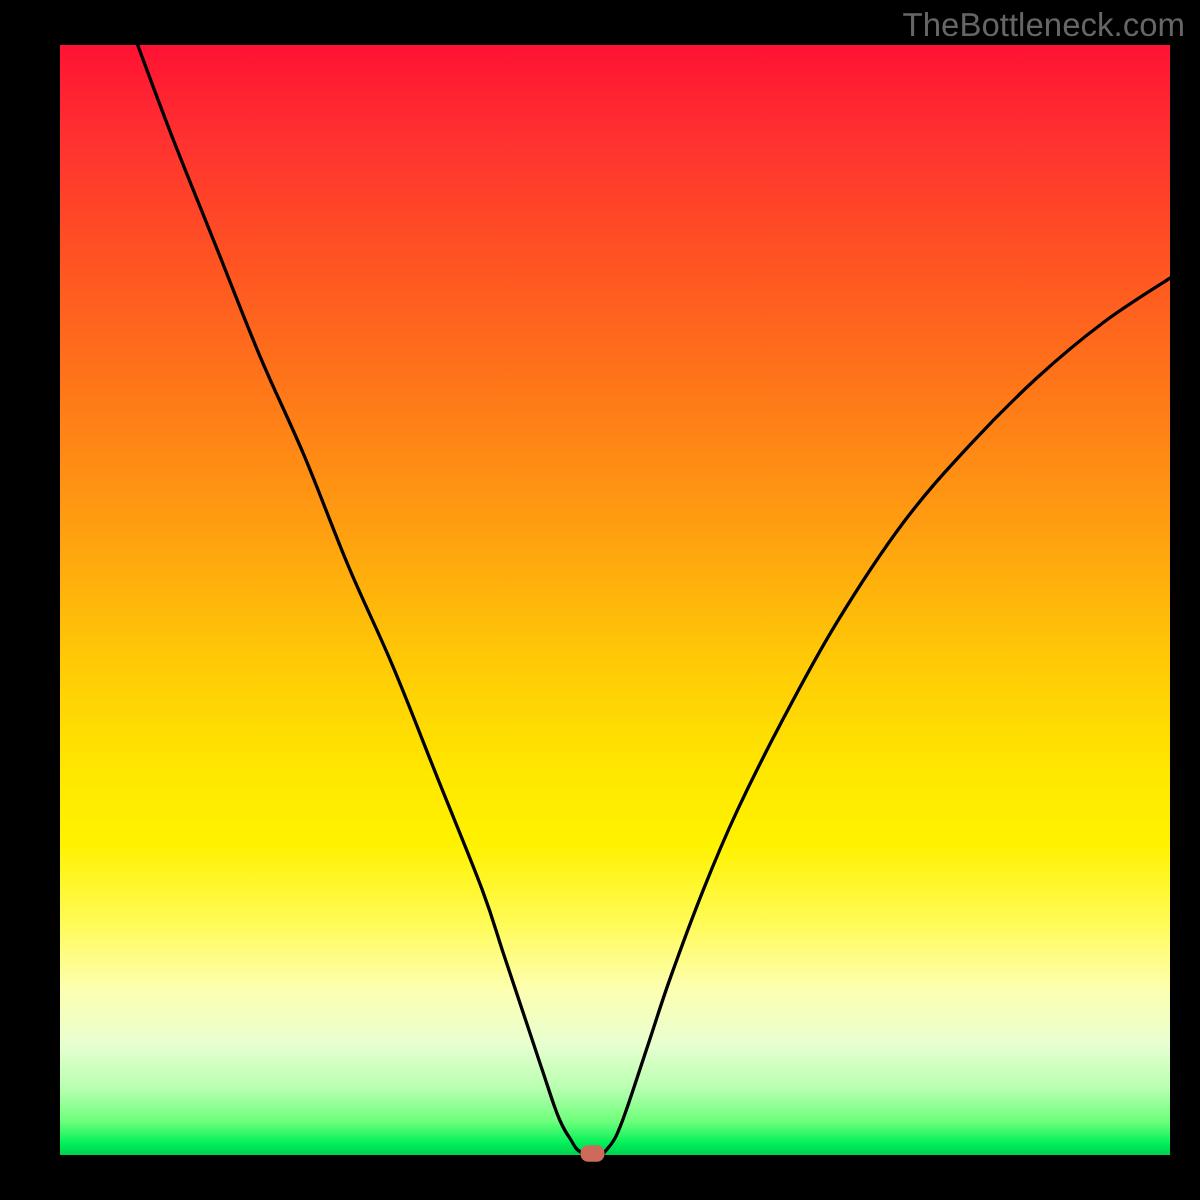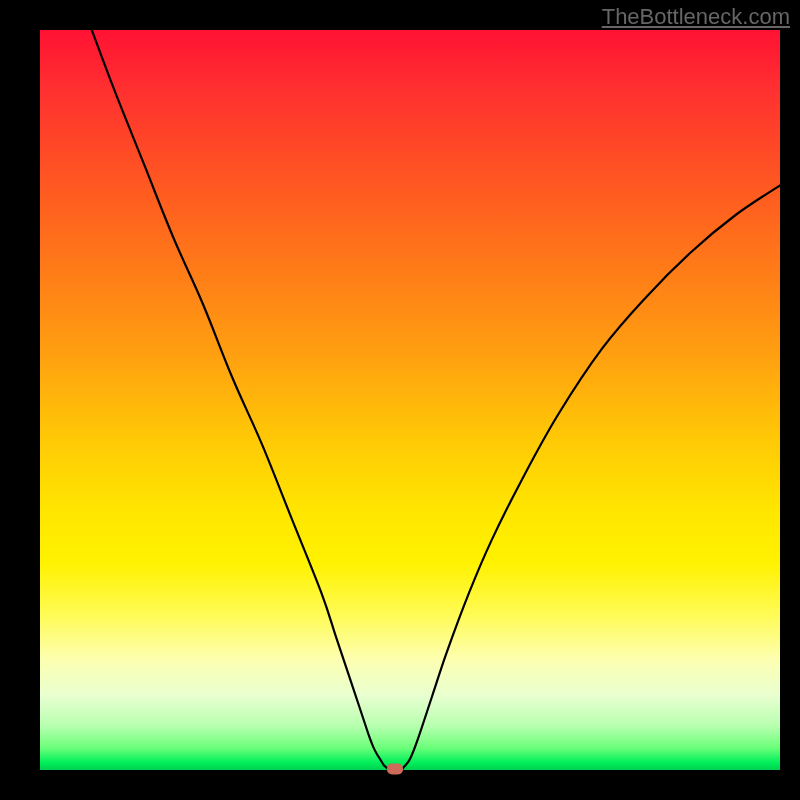--- a/index.html
+++ b/index.html
@@ -11,21 +11,20 @@
     overflow: hidden;
     font-family: Arial, Helvetica, sans-serif;
   }
   .watermark {
     position: absolute;
     top: 4px;
     right: 10px;
     color: #666;
     font-size: 22px;
     z-index: 10;
-    text-decoration: underline;
   }
   .plot-area {
     position: absolute;
     left: 40px;
     top: 30px;
     width: 740px;
     height: 740px;
     background: linear-gradient(to bottom,
       #ff1233 0%,
       #ff3030 8%,

